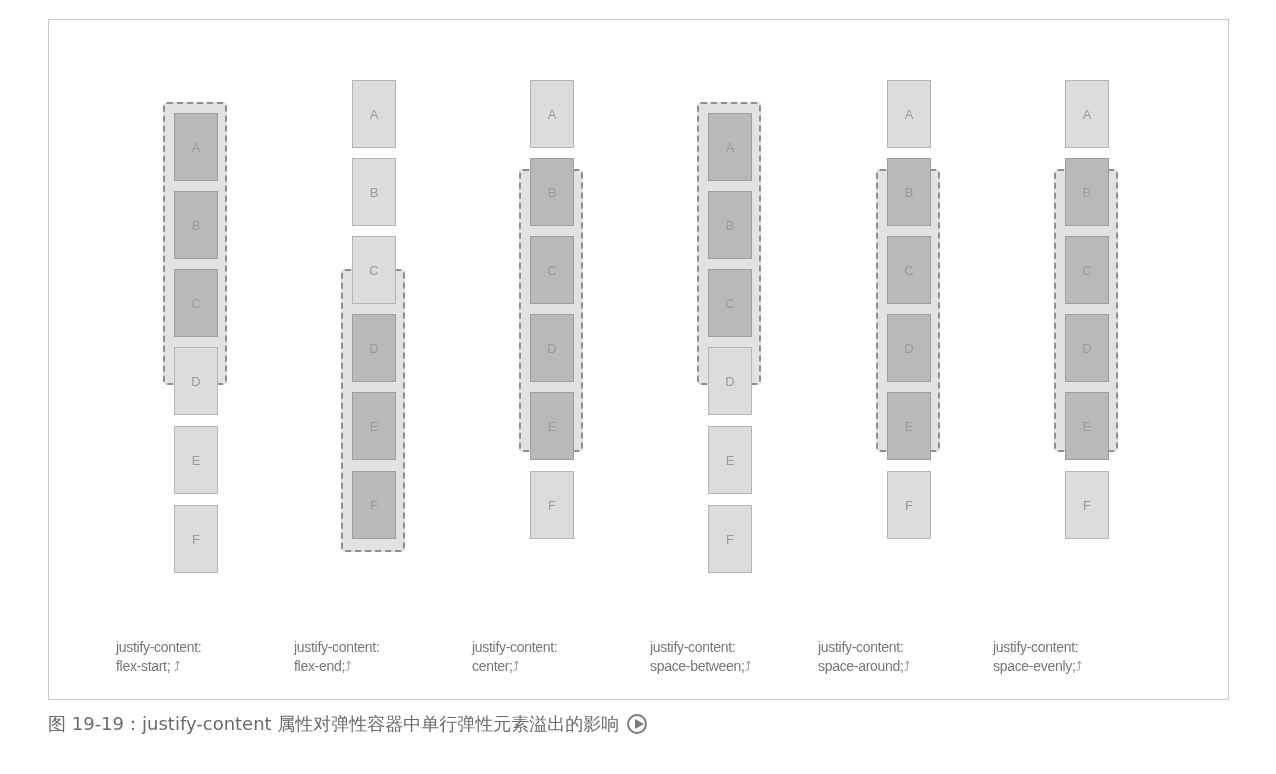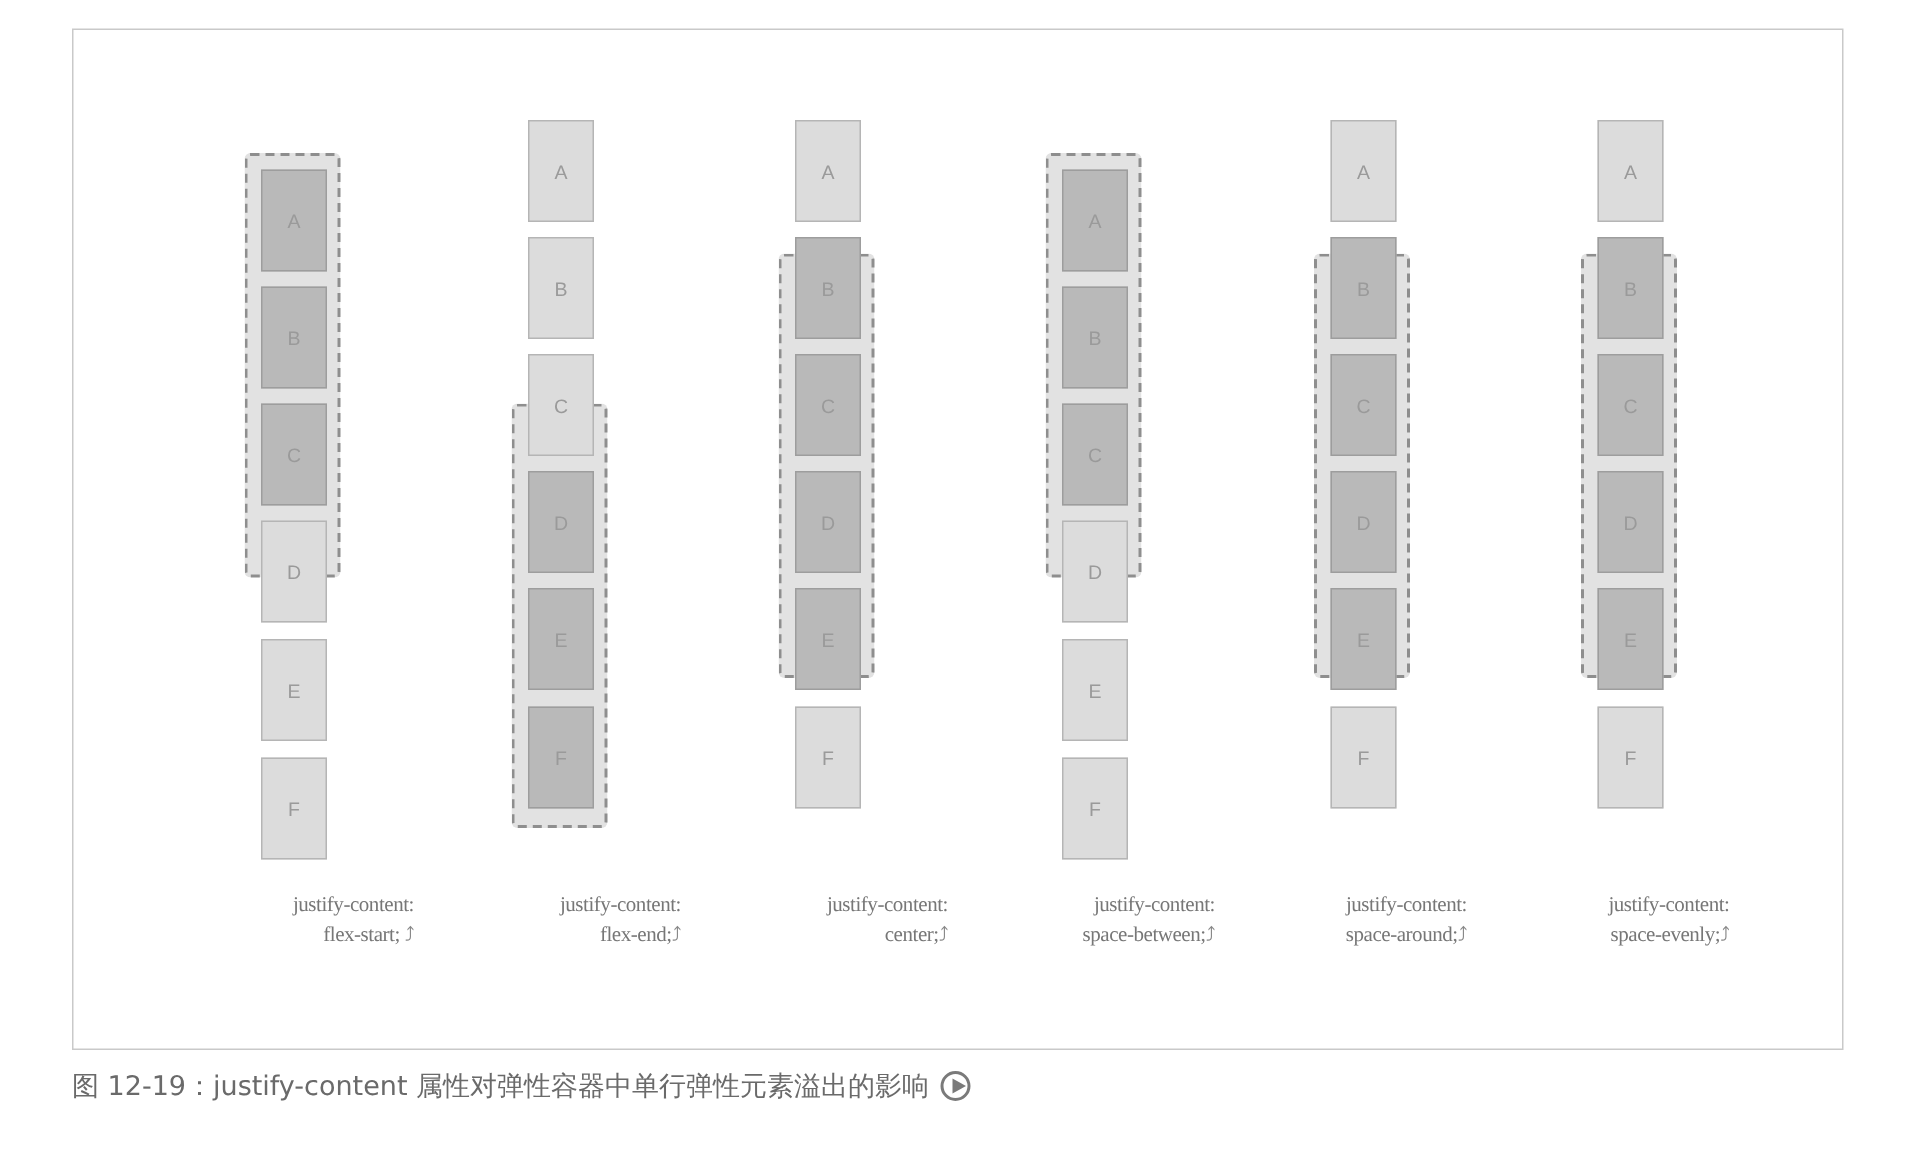--- a/index.html
+++ b/index.html
@@ -1,21 +1,21 @@
 <!DOCTYPE html>
 <html><head>
 <meta charset="utf-8">
 <style>
   html, body { margin:0; padding:0; background:#ffffff; }
   body { width:1276px; height:774px; position:relative; overflow:hidden; font-family:"DejaVu Sans", sans-serif; }
   .frame { position:absolute; left:48px; top:19px; width:1181px; height:681px; border:1px solid #c9c9c9; box-sizing:border-box; background:#fff; }
   .item { position:absolute; width:44px; height:68px; background:#dcdcdc; border:1px solid #b5b5b5; box-sizing:border-box; display:flex; align-items:center; justify-content:center; color:#9a9a9a; font-size:13px; font-family:"Liberation Sans", sans-serif; }
   .item.in { background:#b9b9b9; border-color:#9d9d9d; }
   .container { position:absolute; width:64px; border:2px dashed #8e8e8e; border-radius:4px; box-sizing:border-box; background:rgba(150,150,150,0.28); }
-  .label { position:absolute; width:160px; text-align:right; color:#777; font-size:14px; line-height:19px; font-family:Liberation Serif, serif; letter-spacing:-0.3px; }
+  .label { position:absolute; width:160px; text-align:left; color:#777; font-size:14px; line-height:19px; font-family:Liberation Sans, sans-serif; letter-spacing:-0.3px;margin-top:44px; }
   .arrow { font-size:13px; color:#888; }
   .caption { position:absolute; left:48px; top:712px; color:#6a6a6a; font-size:18px; font-family:"DejaVu Sans", sans-serif; display:flex; align-items:center; gap:8px; }
   .play { display:inline-block; width:20px; height:20px; border:2px solid #7a7a7a; border-radius:50%; position:relative; box-sizing:border-box; }
   .play::after { content:""; position:absolute; left:6px; top:3px; border-left:9px solid #7a7a7a; border-top:5px solid transparent; border-bottom:5px solid transparent; }
 </style>
 </head>
 <body>
 
 <div class="frame"></div>
 
@@ -98,15 +98,15 @@
 <div class="label" style="left:818px;top:594px;">
   <div>justify-content:</div>
   <div><span>space-around;</span><span class="arrow">⤴</span></div>
 </div>
 <div class="label" style="left:993px;top:594px;">
   <div>justify-content:</div>
   <div><span>space-evenly;</span><span class="arrow">⤴</span></div>
 </div>
 
 <div class="caption">
-  <span><span>图 12-19：</span><span>justify-content 属性对弹性容器中单行弹性元素溢出的影响</span></span>
+  <span><span>图 19-19：</span><span>justify-content 属性对弹性容器中单行弹性元素溢出的影响</span></span>
   <span class="play"></span>
 </div>
 
 </body></html>

